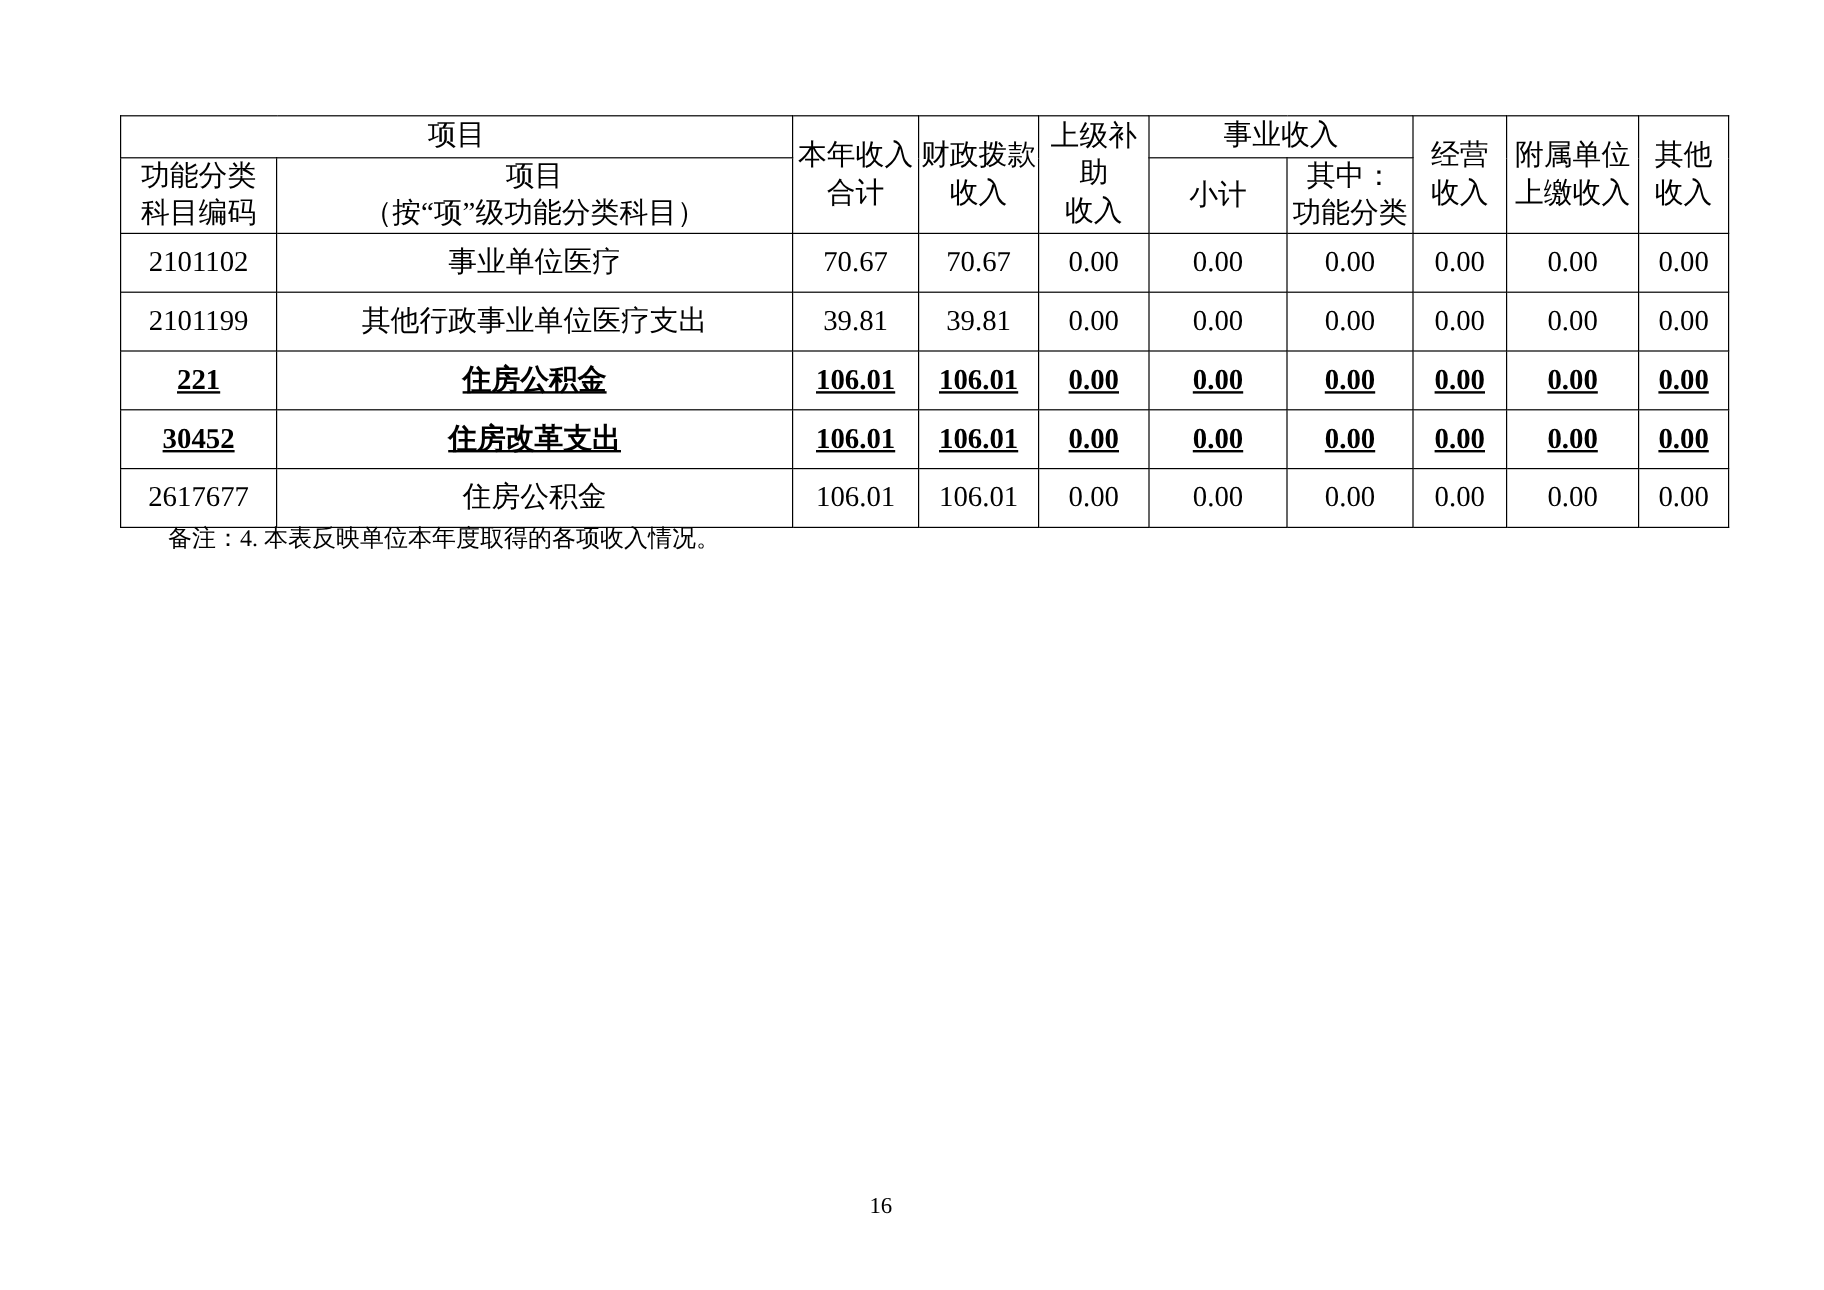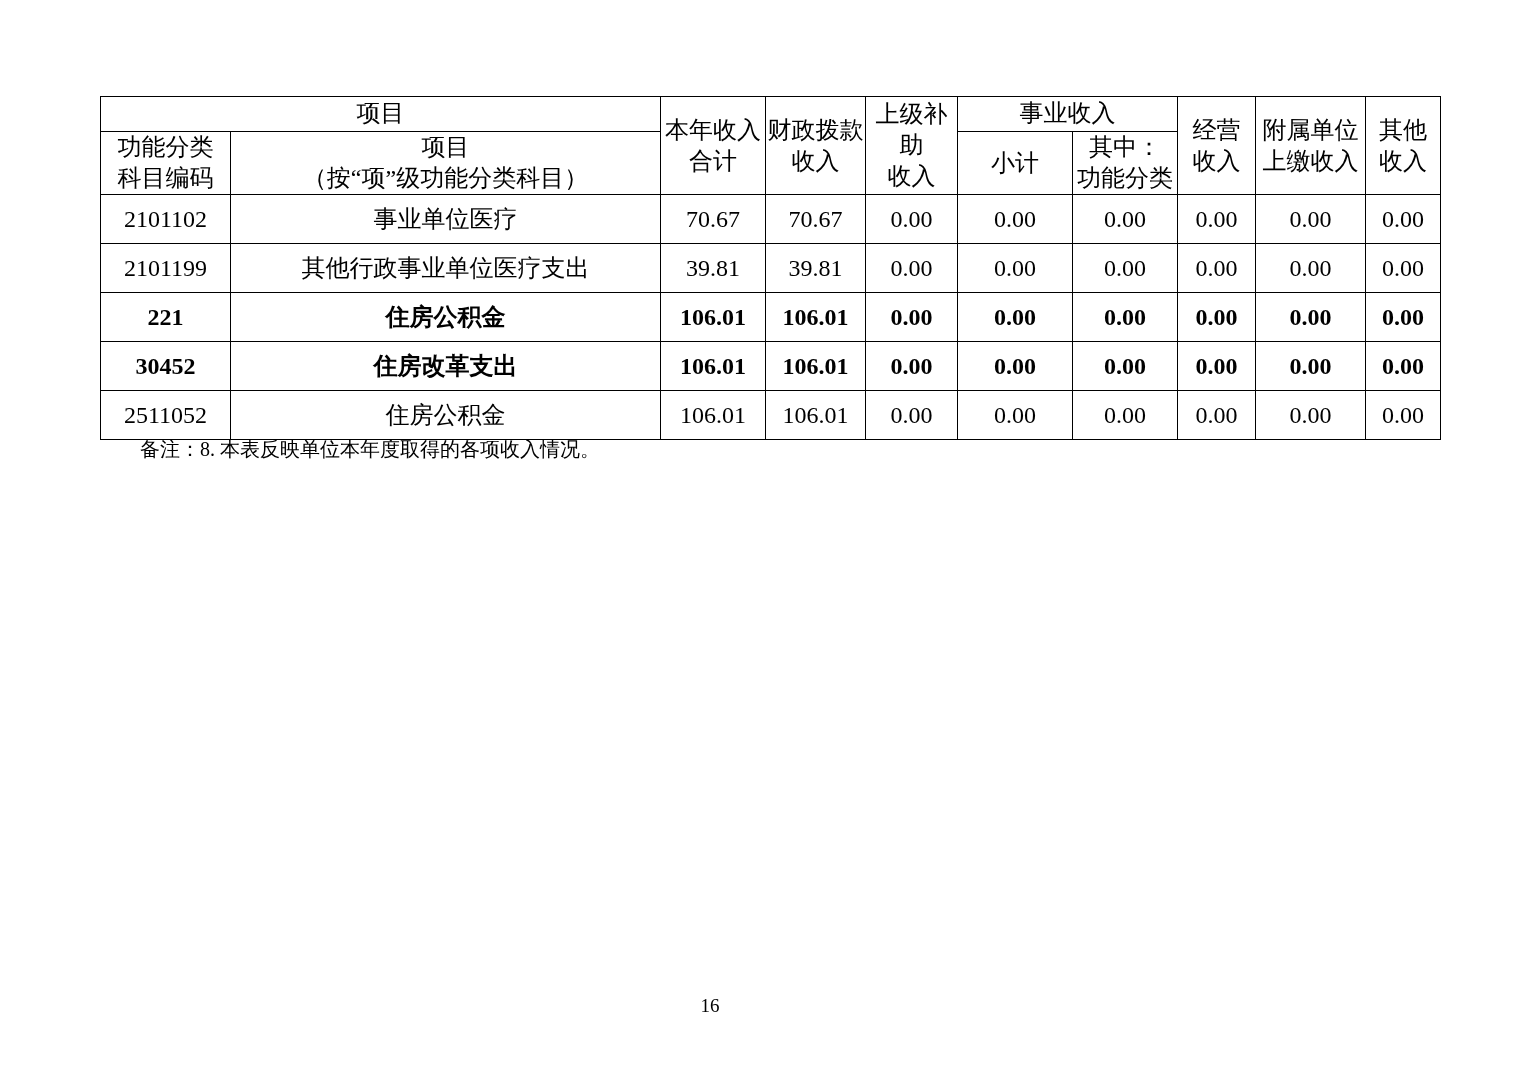--- a/index.html
+++ b/index.html
@@ -54,20 +54,21 @@
     padding-left: 14px;
     height: 48px;
   }
   .cell-name {
     text-align: left;
     padding-left: 28px;
     height: 48px;
   }
   tr.bold td {
     font-weight: bold;
+    text-decoration: underline;
   }
   .notes {
     position: absolute;
     left: 140px;
     top: 430px;
     font-size: 20px;
     line-height: 1.9;
   }
   .notes .line {
     white-space: nowrap;
@@ -78,20 +79,21 @@
   .note-label {
     letter-spacing: 0px;
   }
   .page-number {
     position: absolute;
     left: 0;
     top: 995px;
     width: 1420px;
     text-align: center;
     font-size: 19px;
+    padding-left: 24px;
   }
   .two-line {
     display: block;
   }
 </style>
 </head>
 <body>
 
 <div class="page">
 
@@ -197,36 +199,36 @@
           <td class="cell-num">106.01</td>
           <td class="cell-num">106.01</td>
           <td class="cell-num">0.00</td>
           <td class="cell-num">0.00</td>
           <td class="cell-num">0.00</td>
           <td class="cell-num">0.00</td>
           <td class="cell-num">0.00</td>
           <td class="cell-num">0.00</td>
         </tr>
         <tr>
-          <td class="cell-code">2511052</td>
+          <td class="cell-code">2617677</td>
           <td class="cell-name">住房公积金</td>
           <td class="cell-num">106.01</td>
           <td class="cell-num">106.01</td>
           <td class="cell-num">0.00</td>
           <td class="cell-num">0.00</td>
           <td class="cell-num">0.00</td>
           <td class="cell-num">0.00</td>
           <td class="cell-num">0.00</td>
           <td class="cell-num">0.00</td>
         </tr>
       </tbody>
     </table>
   </div>
 
   <div class="notes">
     <div class="line">
-      <span class="note-label">备注：</span><span>8. 本表反映单位本年度取得的各项收入情况。</span>
+      <span class="note-label">备注：</span><span>4. 本表反映单位本年度取得的各项收入情况。</span>
     </div>
   </div>
 
   <div class="page-number">16</div>
 
 </div>
 
 </body></html>

